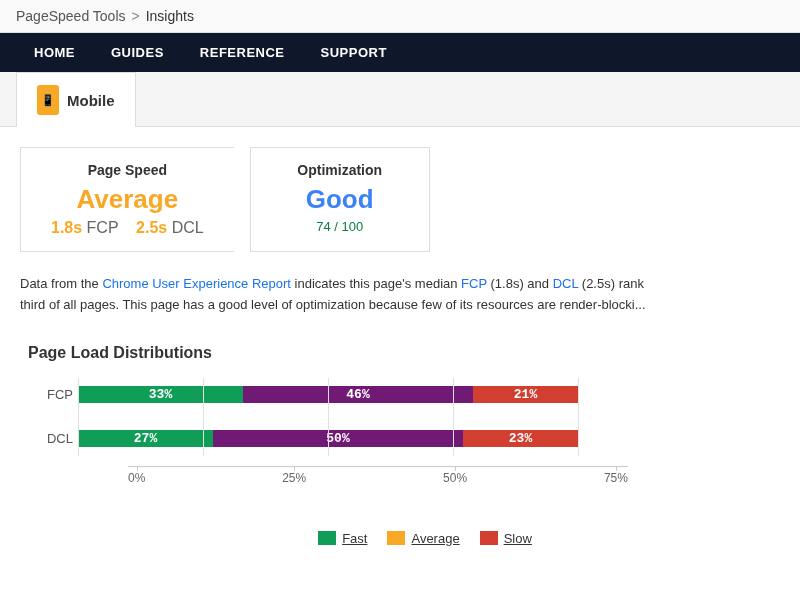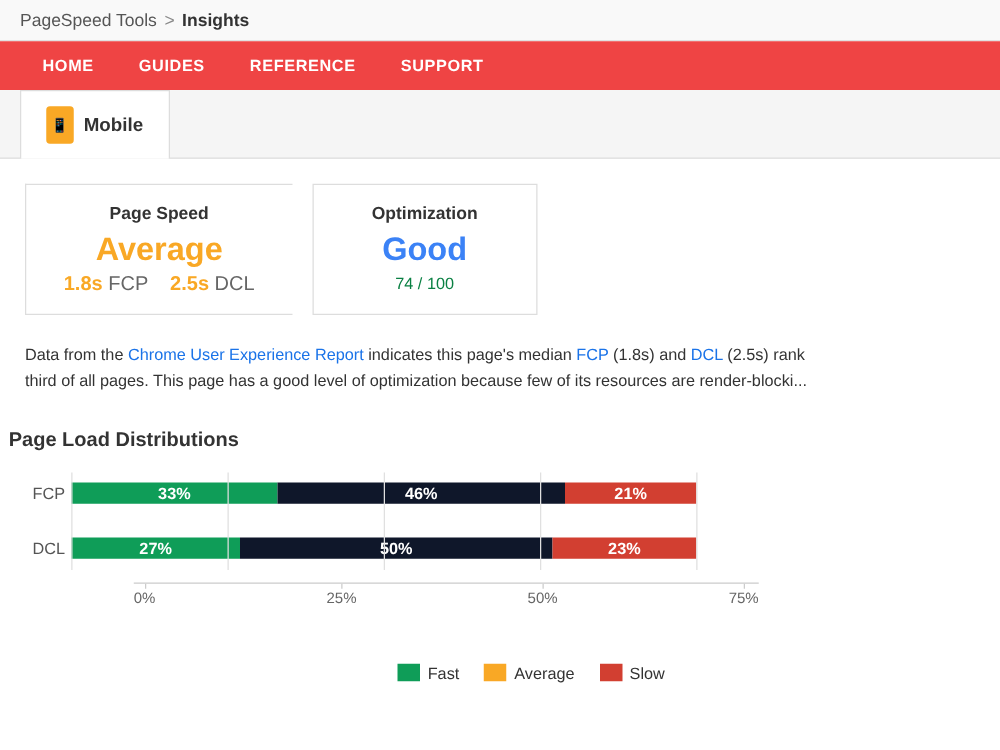--- a/index.html
+++ b/index.html
@@ -10,25 +10,25 @@
       padding: 8px 16px;
       font-size: 14px;
       color: #555;
       background: #f9f9f9;
       border-bottom: 1px solid #e0e0e0;
       display: flex;
       align-items: center;
       gap: 6px;
     }
     .breadcrumb-sep { color: #888; }
-    .breadcrumb-current { color: #333; font-weight: 700; }
+    .breadcrumb-current { color: #333; font-weight: 400; }
 
     
     .navbar {
-      background: #ef4444;
+      background: #0f172a;
       display: flex;
       padding: 0 16px;
     }
     .nav-item {
       color: #fff;
       padding: 12px 18px;
       font-size: 13px;
       font-weight: bold;
       letter-spacing: 0.5px;
       cursor: pointer;
@@ -124,21 +124,21 @@
       font-size: 13px;
       color: #333;
       line-height: 1.6;
       max-width: 780px;
     }
     .description a { color: #1a73e8; text-decoration: none; }
     .description .fcp-link { color: #1a73e8; }
     .description .dcl-link { color: #1a73e8; }
 
     
-    .chart-section { padding: 16px 7px; }
+    .chart-section { padding: 16px 28px; }
     .chart-title { font-size: 16px; font-weight: bold; color: #333; margin-bottom: 16px; }
 
     .bar-chart {
       position: relative;
       padding-left: 50px;
       padding-bottom: 30px;
     }
     .bar-row {
       display: flex;
       align-items: center;
@@ -151,31 +151,32 @@
       font-size: 13px;
       color: #555;
       width: 45px;
       text-align: right;
       line-height: 34px;
     }
     .bar-track {
       display: flex;
       height: 17px;
       width: 500px;
+      font-family: Liberation Mono, monospace;
     }
     .bar-seg {
       display: flex;
       align-items: center;
       justify-content: center;
       color: #fff;
       font-size: 13px;
       font-weight: bold;
     }
     .bar-fast { background: #0f9d58; }
-    .bar-avg  { background: #0f172a; }
+    .bar-avg  { background: #701a75; }
     .bar-slow { background: #d23f31; }
 
     
     .x-axis {
       display: flex;
       margin-left: 50px;
       width: 500px;
       justify-content: space-between;
       font-size: 12px;
       color: #666;
@@ -198,20 +199,21 @@
     }
 
     
     .legend {
       display: flex;
       align-items: center;
       gap: 20px;
       margin-top: 16px;
       margin-left: 50px;
       justify-content: center;
+      text-decoration: underline;
     }
     .legend-item {
       display: flex;
       align-items: center;
       gap: 6px;
       font-size: 13px;
       color: #333;
     }
     .legend-color {
       width: 18px;

